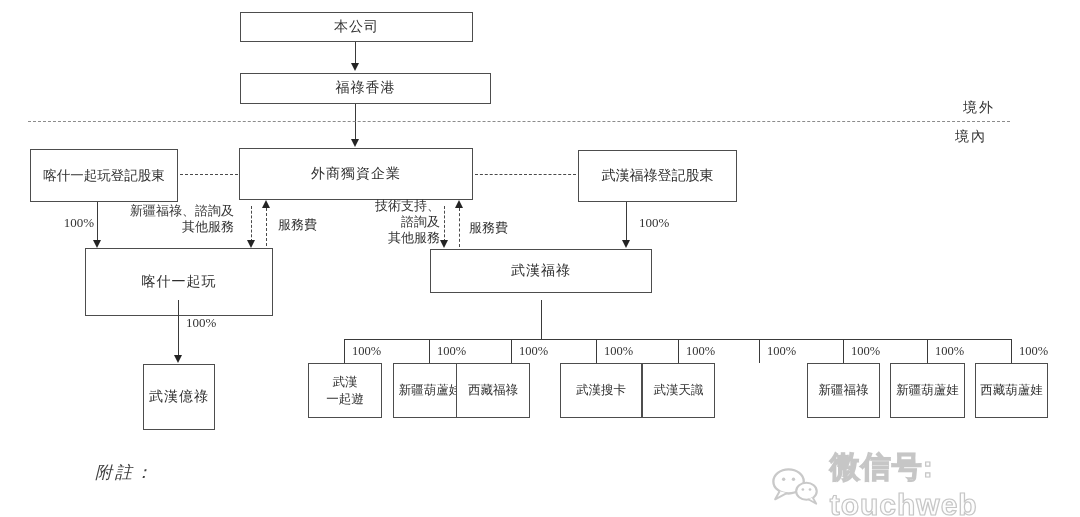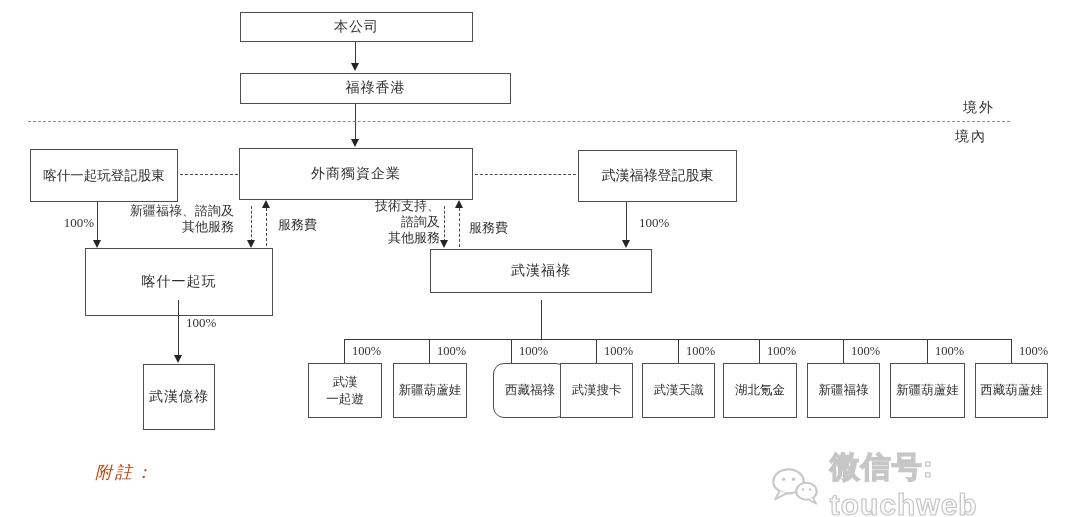--- a/index.html
+++ b/index.html
@@ -16,35 +16,35 @@
   .divider{border-top:1.6px dashed #8c8c8c;}
   .arrd{position:absolute;width:0;height:0;border-left:4.5px solid transparent;
         border-right:4.5px solid transparent;border-top:8px solid #242424;}
   .arru{position:absolute;width:0;height:0;border-left:4.5px solid transparent;
         border-right:4.5px solid transparent;border-bottom:8px solid #242424;}
   .lbl{position:absolute;font-size:13px;white-space:nowrap;color:#333;}
   .rt{text-align:right;white-space:normal;}
   .svcblock div{line-height:16px;white-space:nowrap;}
   .pctsub{font-size:12.5px;}
   .region{font-size:14px;letter-spacing:2px;}
-  .note{position:absolute;left:95px;top:461px;font-style:italic;font-size:17px;letter-spacing:3px;color:#c2410c;}
+  .note{position:absolute;left:95px;top:461px;font-style:italic;font-size:17px;letter-spacing:3px;color:#404040;}
   .wm{position:absolute;left:768px;top:447px;display:flex;align-items:center;gap:8px;}
   .wm-text{font-family:"Liberation Sans","DejaVu Sans",sans-serif;font-size:30px;font-weight:bold;
            color:#fdfdfd;-webkit-text-stroke:1.2px #c6c6c6;letter-spacing:1px;
            text-shadow:0 0 1px #d8d8d8;}
 </style>
 </head>
 <body>
 
 <div class="stage">
 
   <div class="box" style="left:240px;top:12px;width:233px;height:30px;">本公司</div>
   <div class="vline" style="left:355px;top:42px;height:22px;"></div>
   <div class="arrd" style="left:351px;top:63px;"></div>
-  <div class="box" style="left:240px;top:73px;width:271px;height:31px;">福祿香港</div>
+  <div class="box" style="left:240px;top:73px;width:251px;height:31px;">福祿香港</div>
   <div class="vline" style="left:355px;top:104px;height:36px;"></div>
   <div class="arrd" style="left:351px;top:139px;"></div>
 
   <div class="hdash divider" style="left:28px;top:121px;width:982px;"></div>
   <div class="lbl region" style="left:955px;top:99px;margin-left:8px;">境外</div>
   <div class="lbl region" style="left:955px;top:128px;">境內</div>
 
   <div class="box" style="left:30px;top:149px;width:148px;height:53px;font-size:13.5px;letter-spacing:0;">喀什一起玩登記股東</div>
   <div class="hdash" style="left:180px;top:174px;width:58px;"></div>
   <div class="box" style="left:239px;top:148px;width:234px;height:52px;">外商獨資企業</div>
@@ -107,24 +107,23 @@
   <div class="lbl pctsub" style="left:604px;top:344px;">100%</div>
   <div class="lbl pctsub" style="left:686px;top:344px;">100%</div>
   <div class="lbl pctsub" style="left:767px;top:344px;">100%</div>
   <div class="lbl pctsub" style="left:851px;top:344px;">100%</div>
   <div class="lbl pctsub" style="left:935px;top:344px;">100%</div>
   <div class="lbl pctsub" style="left:1019px;top:344px;">100%</div>
 
   <div class="box sub" style="left:308px;top:363px;width:74px;height:55px;">武漢
 一起遊</div>
   <div class="box sub" style="left:393px;top:363px;width:74px;height:55px;">新疆葫蘆娃</div>
-  <div class="box sub" style="left:493px;top:363px;width:74px;height:55px;border-radius:11px;">西藏福祿</div>
-  <div class="box sub" style="left:560px;top:363px;width:73px;height:55px;">武漢搜卡</div>
+  <div class="box sub" style="left:456px;top:363px;width:74px;height:55px;">西藏福祿</div>
+  <div class="box sub" style="left:560px;top:363px;width:82px;height:55px;">武漢搜卡</div>
   <div class="box sub" style="left:642px;top:363px;width:73px;height:55px;">武漢天識</div>
-  <div class="box sub" style="left:723px;top:363px;width:74px;height:55px;">湖北氪金</div>
   <div class="box sub" style="left:807px;top:363px;width:73px;height:55px;">新疆福祿</div>
   <div class="box sub" style="left:890px;top:363px;width:75px;height:55px;">新疆葫蘆娃</div>
   <div class="box sub" style="left:975px;top:363px;width:73px;height:55px;">西藏葫蘆娃</div>
 
   <div class="note">附註：</div>
 
   <div class="wm">
     <svg width="56" height="42" viewBox="0 0 60 46">
       <ellipse cx="23" cy="19" rx="17" ry="13.5" fill="none" stroke="#c9c9c9" stroke-width="2.6"></ellipse>
       <path d="M13 30 L8 39 L21 32" fill="#fff" stroke="#c9c9c9" stroke-width="2.2" stroke-linejoin="round"></path>

